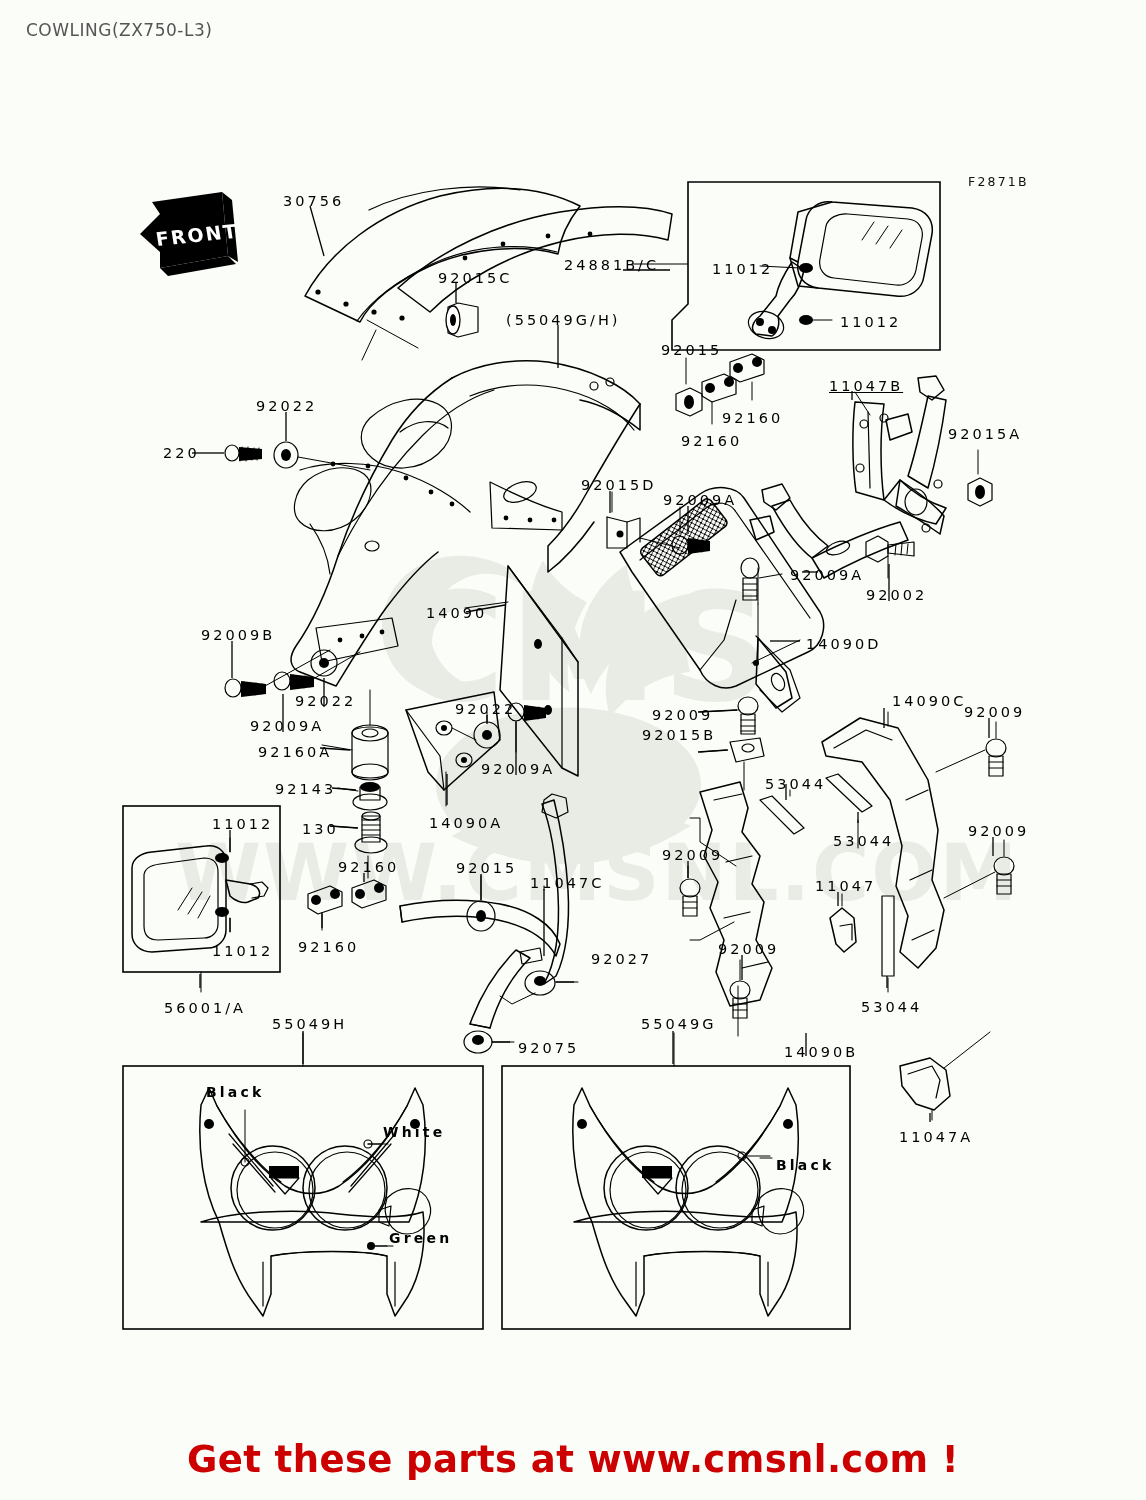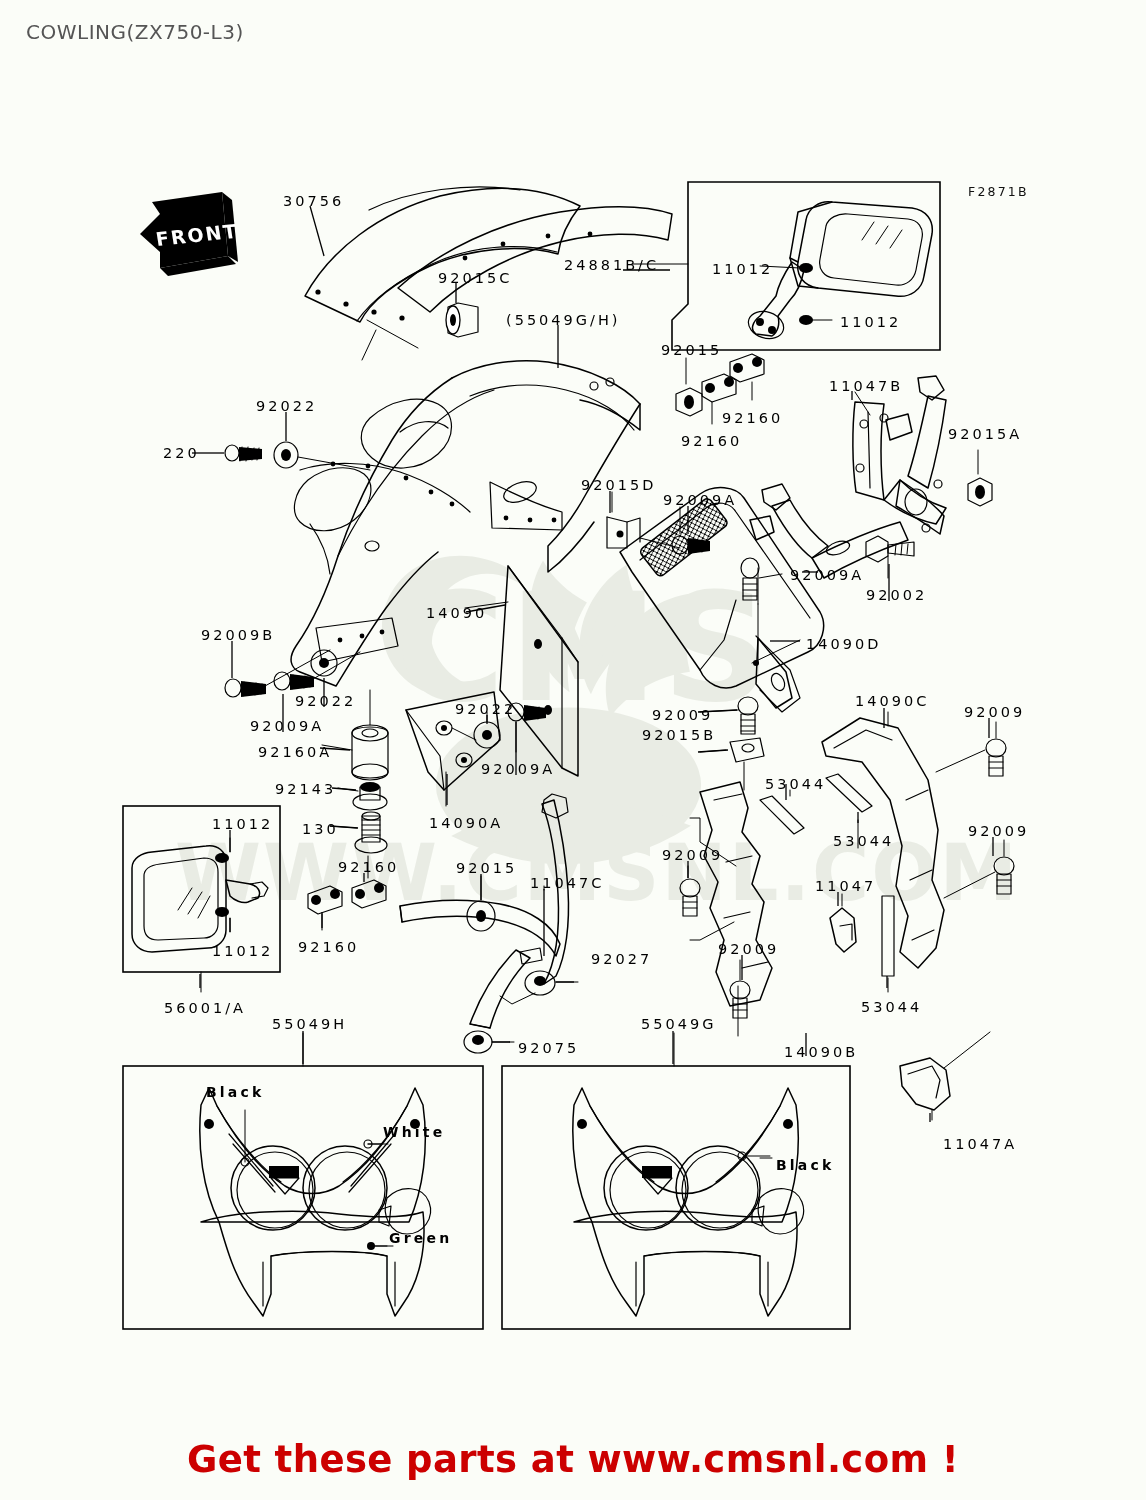--- a/index.html
+++ b/index.html
@@ -6,27 +6,27 @@
   html,body{margin:0;padding:0;}
   body{
     width:1146px;height:1500px;
     background:#fbfdf8;
     font-family:"DejaVu Sans","Liberation Sans",sans-serif;
     position:relative;overflow:hidden;
   }
   #sheet{position:absolute;inset:0;width:1146px;height:1500px;}
   #page-title{
     position:absolute;left:26px;top:20px;
-    font-size:20px;color:#555;letter-spacing:.5px;
+    font-size:17px;color:#555;letter-spacing:.5px;
     font-family:"DejaVu Sans","Liberation Sans",sans-serif;
     font-weight:400;white-space:nowrap;
   }
   #diagram-code{
     position:absolute;left:968px;top:174px;
-    font-size:12.5px;color:#111;letter-spacing:2.2px;white-space:nowrap;margin-top:10px;
+    font-size:12.5px;color:#111;letter-spacing:2.2px;white-space:nowrap;
   }
   #footer-cta{
     position:absolute;left:0;right:0;top:1438px;
     text-align:center;color:#cc0000;
     font-size:37px;font-weight:bold;letter-spacing:.4px;
     font-family:"DejaVu Sans","Liberation Sans",sans-serif;
   }
   .lbl{
     position:absolute;
     font-size:14.5px;color:#000;letter-spacing:3.0px;
@@ -653,21 +653,21 @@
 <div id="labels">
     <div class="lbl" style="left: 283px; top: 194px;">30756</div>
     <div class="lbl" style="left: 438px; top: 271px;">92015C</div>
     <div class="lbl" style="left: 564px; top: 258px;">24881B/C</div>
     <div class="lbl" style="left: 506px; top: 313px;">(55049G/H)</div>
     <div class="lbl" style="left: 712px; top: 262px;">11012</div>
     <div class="lbl" style="left: 840px; top: 315px;">11012</div>
     <div class="lbl" style="left: 661px; top: 343px;">92015</div>
     <div class="lbl" style="left: 722px; top: 411px;">92160</div>
     <div class="lbl" style="left: 681px; top: 434px;">92160</div>
-    <div class="lbl" style="left: 829px; top: 379px;">11047B</div>
+    <div class="lbl" style="left: 829px; top: 379px; text-decoration: underline;">11047B</div>
     <div class="lbl" style="left: 948px; top: 427px;">92015A</div>
     <div class="lbl" style="left: 256px; top: 399px;">92022</div>
     <div class="lbl" style="left: 163px; top: 446px;">220</div>
     <div class="lbl" style="left: 581px; top: 478px;">92015D</div>
     <div class="lbl" style="left: 663px; top: 493px;">92009A</div>
     <div class="lbl" style="left: 790px; top: 568px;">92009A</div>
     <div class="lbl" style="left: 866px; top: 588px;">92002</div>
     <div class="lbl" style="left: 426px; top: 606px;">14090</div>
     <div class="lbl" style="left: 806px; top: 637px;">14090D</div>
     <div class="lbl" style="left: 201px; top: 628px;">92009B</div>
@@ -676,40 +676,40 @@
     <div class="lbl" style="left: 455px; top: 702px;">92022</div>
     <div class="lbl" style="left: 481px; top: 762px;">92009A</div>
     <div class="lbl" style="left: 258px; top: 745px;">92160A</div>
     <div class="lbl" style="left: 275px; top: 782px;">92143</div>
     <div class="lbl" style="left: 302px; top: 822px;">130</div>
     <div class="lbl" style="left: 421px; top: 816px; margin-left: 8px;">14090A</div>
     <div class="lbl" style="left: 652px; top: 708px;">92009</div>
     <div class="lbl" style="left: 642px; top: 728px;">92015B</div>
     <div class="lbl" style="left: 765px; top: 777px;">53044</div>
     <div class="lbl" style="left: 833px; top: 834px;">53044</div>
-    <div class="lbl" style="left: 855px; top: 694px; text-align: center;">14090C</div>
+    <div class="lbl" style="left: 892px; top: 694px; text-align: center;">14090C</div>
     <div class="lbl" style="left: 964px; top: 705px;">92009</div>
     <div class="lbl" style="left: 968px; top: 824px;">92009</div>
     <div class="lbl" style="left: 212px; top: 817px;">11012</div>
     <div class="lbl" style="left: 212px; top: 944px;">11012</div>
     <div class="lbl" style="left: 338px; top: 860px;">92160</div>
     <div class="lbl" style="left: 298px; top: 940px;">92160</div>
     <div class="lbl" style="left: 456px; top: 861px;">92015</div>
     <div class="lbl" style="left: 530px; top: 876px;">11047C</div>
     <div class="lbl" style="left: 662px; top: 848px;">92009</div>
     <div class="lbl" style="left: 718px; top: 942px;">92009</div>
     <div class="lbl" style="left: 815px; top: 879px;">11047</div>
     <div class="lbl" style="left: 861px; top: 1000px;">53044</div>
     <div class="lbl" style="left: 164px; top: 1001px;">56001/A</div>
     <div class="lbl" style="left: 583px; top: 952px; margin-left: 8px;">92027</div>
     <div class="lbl" style="left: 518px; top: 1041px;">92075</div>
     <div class="lbl" style="left: 272px; top: 1017px;">55049H</div>
     <div class="lbl" style="left: 641px; top: 1017px;">55049G</div>
     <div class="lbl" style="left: 784px; top: 1045px;">14090B</div>
-    <div class="lbl" style="left: 943px; top: 1130px; margin-top: 7px;">11047A</div>
+    <div class="lbl" style="left: 899px; top: 1130px;">11047A</div>
   </div>
 <div id="colorlabels">
     <div class="colorlbl" style="left: 206px; top: 1085px;">Black</div>
     <div class="colorlbl" style="left: 383px; top: 1125px;">White</div>
     <div class="colorlbl" style="left: 389px; top: 1231px;">Green</div>
     <div class="colorlbl" style="left: 776px; top: 1158px;">Black</div>
   </div>
 
 <div id="footer-cta">Get these parts at www.cmsnl.com !</div>
 

